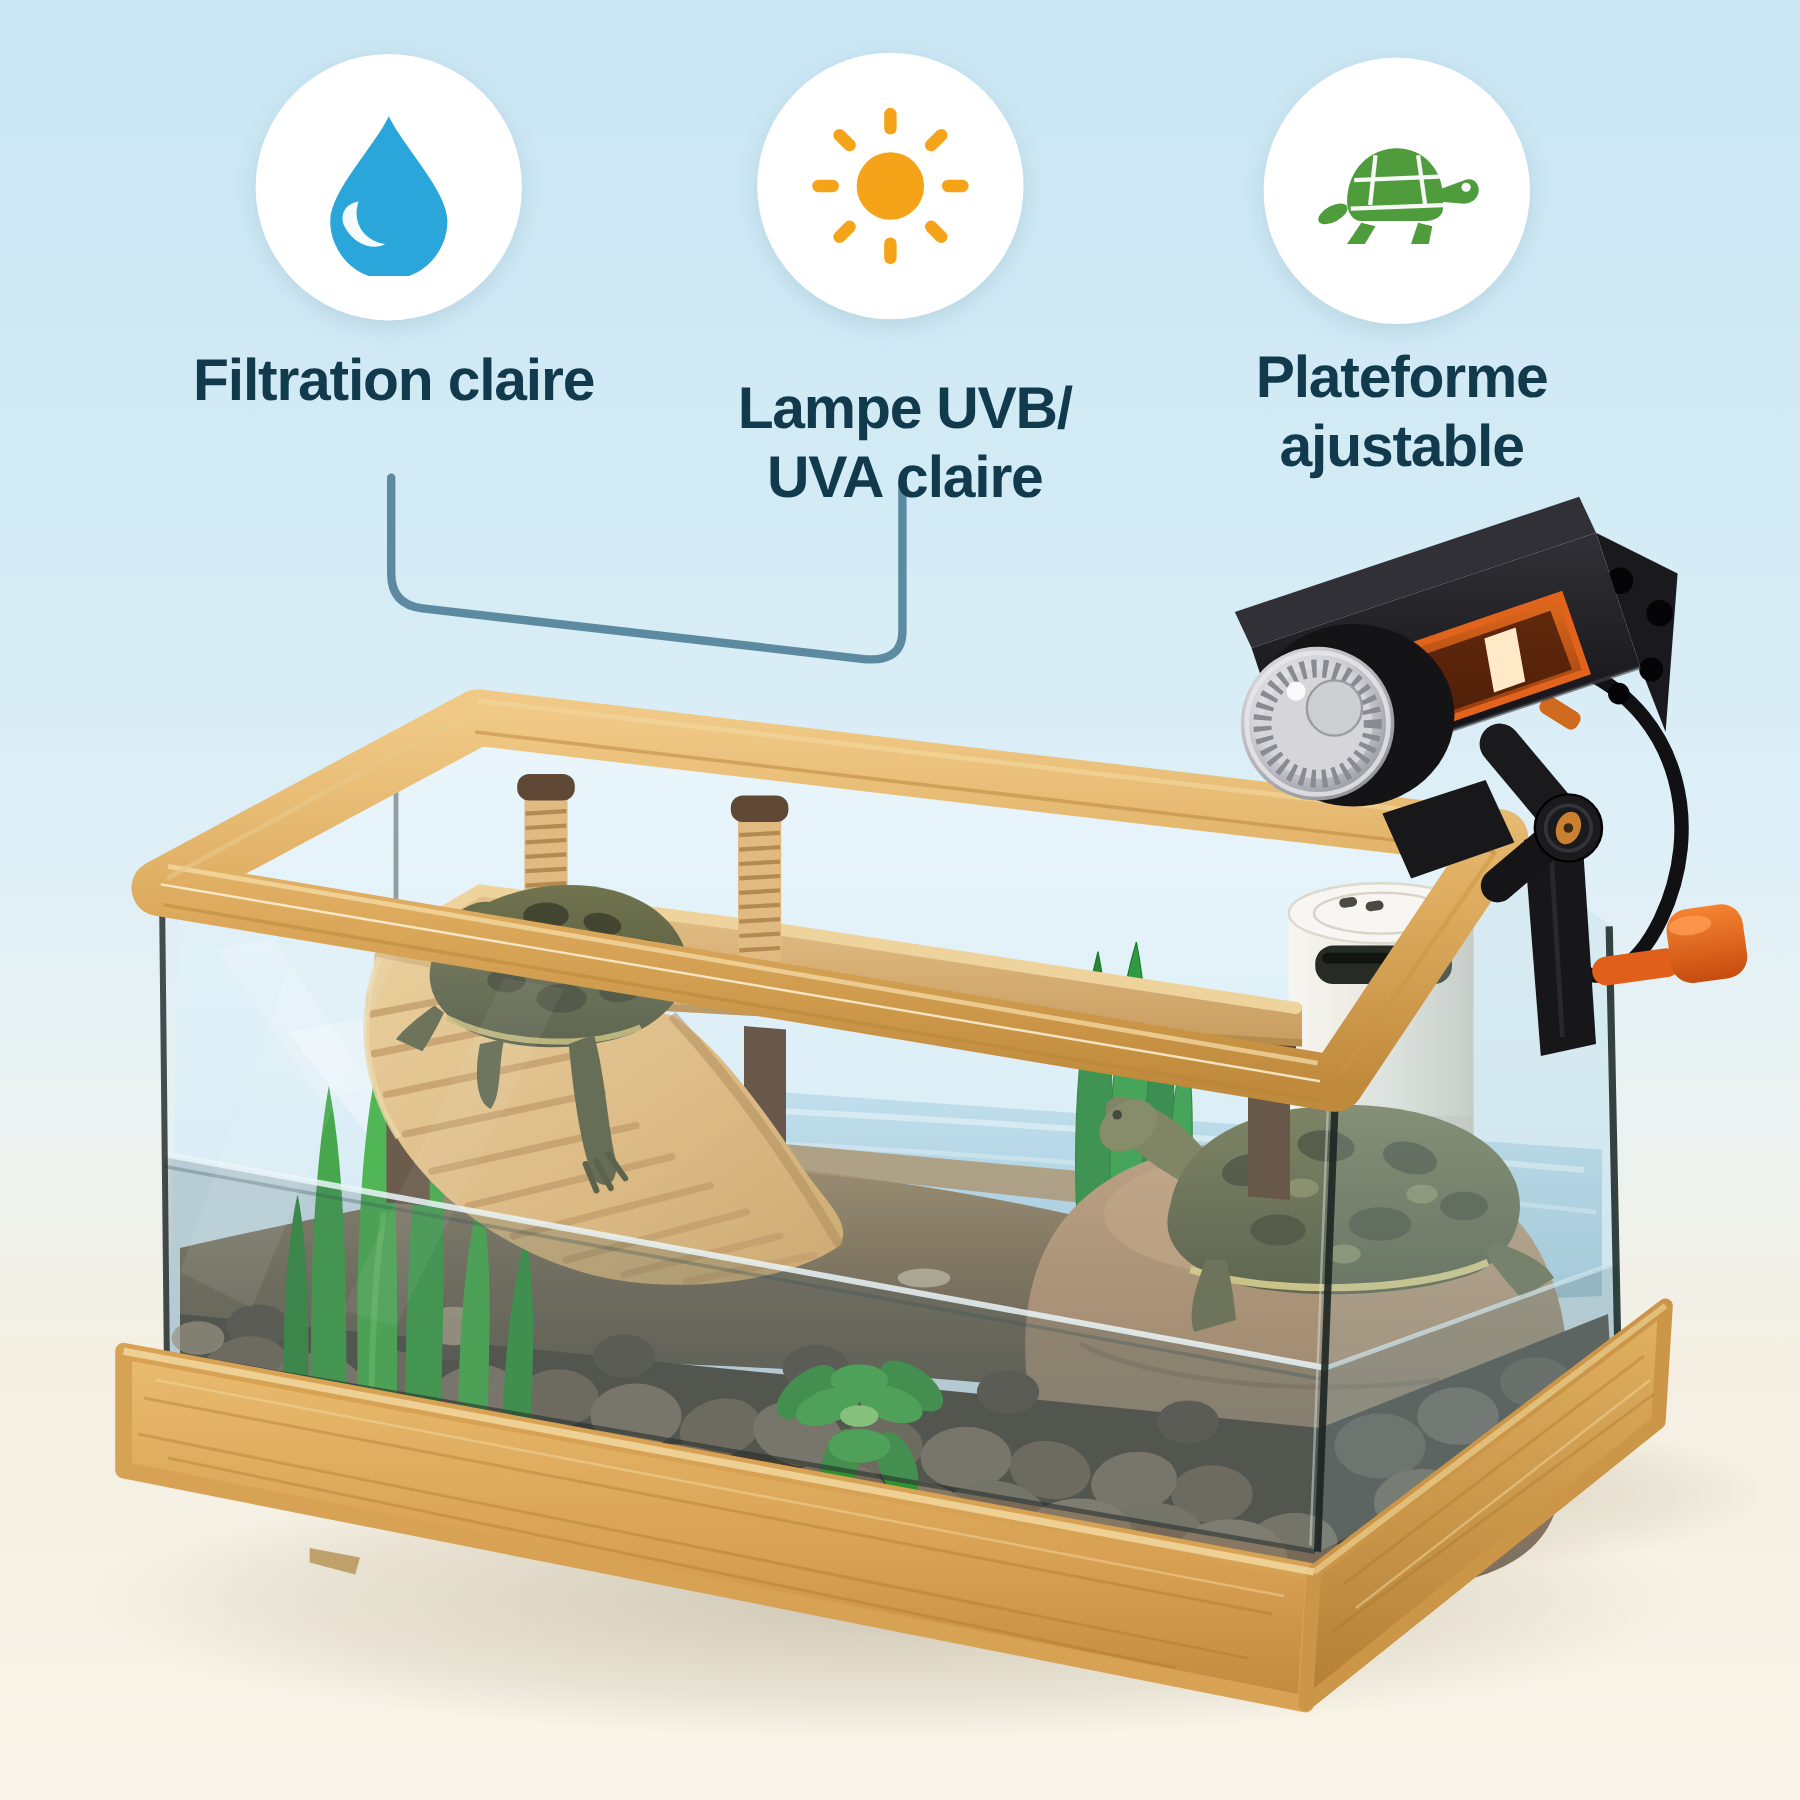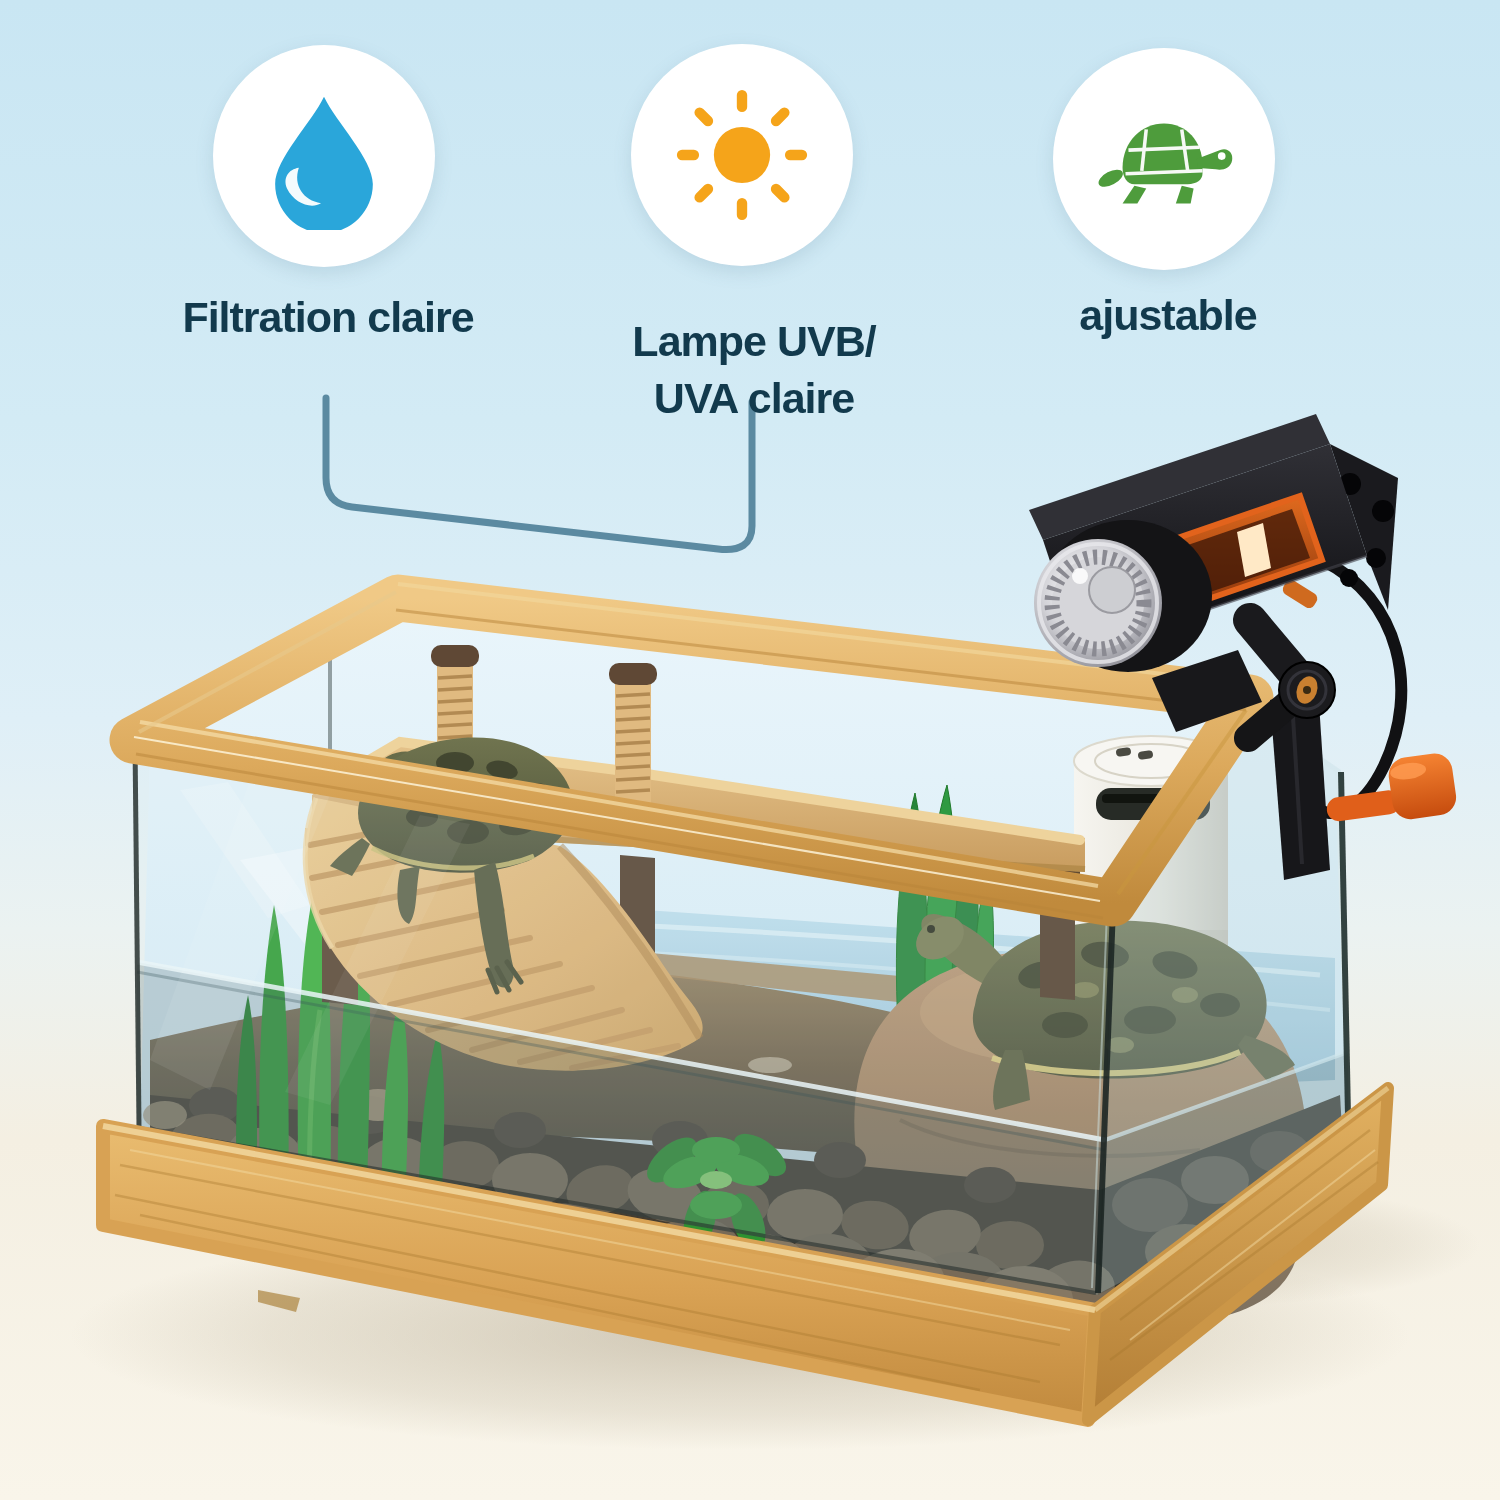--- a/index.html
+++ b/index.html
@@ -11,21 +11,21 @@
   .scene-art{position:absolute;left:0;top:0;width:1500px;height:1500px;}
   .callout{position:absolute;text-align:center;}
   .icon-circle{
     position:absolute;width:222px;height:222px;border-radius:50%;
     background:#ffffff;box-shadow:0 6px 18px rgba(90,130,150,.18);
     display:flex;align-items:center;justify-content:center;
   }
   .icon-circle svg{width:148px;height:148px;}
   .callout-label{
     position:absolute;width:480px;
-    color:#123a4d;font-weight:bold;font-size:43px;line-height:57px;
+    color:#123a4d;font-weight:bold;font-size:49px;line-height:57px;
     letter-spacing:-1px;text-align:center;
   }
   .callout-label span{display:block;}
 </style>
 </head>
 <body>
 
 <div class="stage">
 
   <svg class="scene-art" viewBox="0 0 1500 1500">
@@ -510,17 +510,18 @@
         </g>
         <g stroke="#ffffff" stroke-width="2.4" fill="none" opacity=".95">
           <path d="M38,30 L35,58"></path>
           <path d="M62,30 L66,58"></path>
           <path d="M26,44 L74,42"></path>
           <path d="M24,60 L76,58"></path>
         </g>
       </svg>
     </div>
     <div class="callout-label" style="left:928px;top:287px;">
+      <span>Plateforme</span>
       <span>ajustable</span>
     </div>
   </div>
 
 </div>
 
 </body></html>

